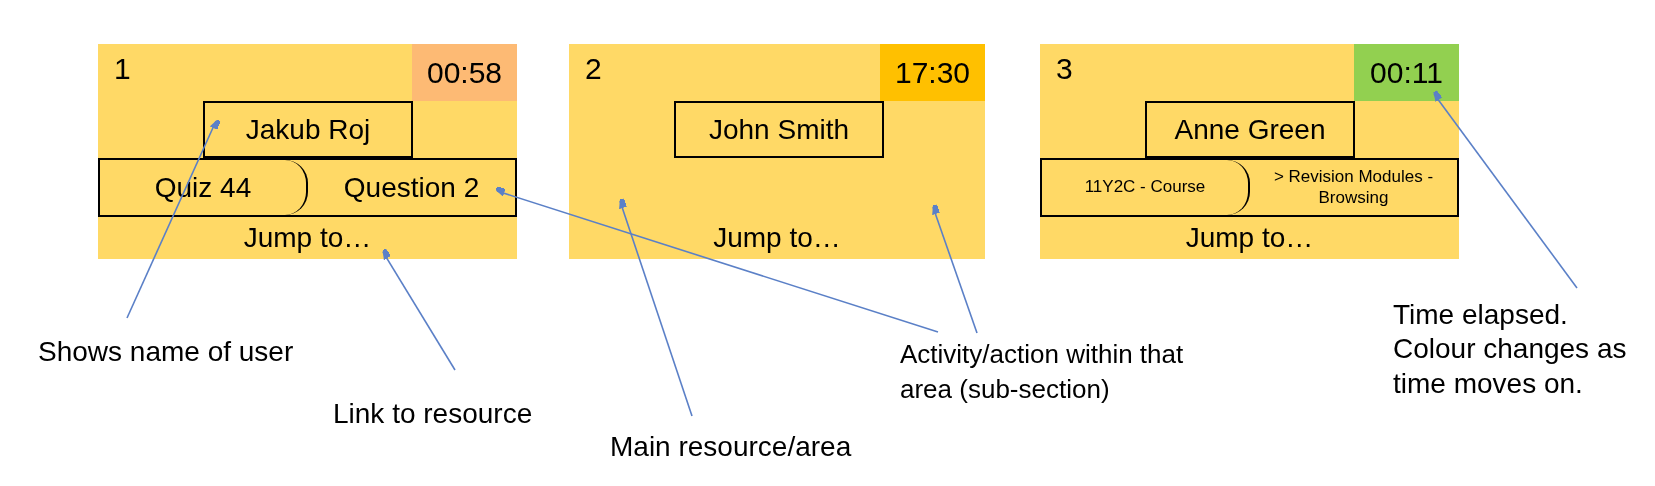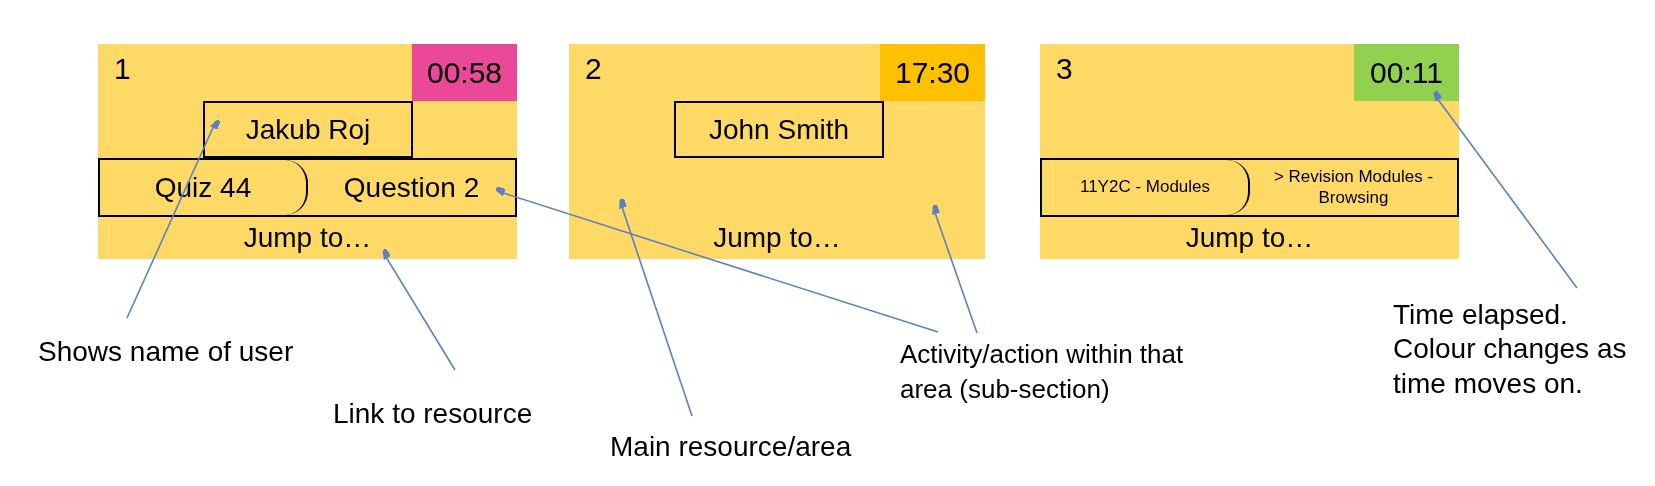--- a/index.html
+++ b/index.html
@@ -77,41 +77,42 @@
   }
   .overlay line{stroke:#5B80C7;stroke-width:1.6px;}
 </style>
 </head>
 <body>
 
 <div class="stage">
 
   <div class="card c1">
     <div class="num">1</div>
-    <div class="timer" style="background: #ec4899; margin-left: 20px;">00:58</div>
+    <div class="timer" style="background: #fdba74; margin-left: 20px;">00:58</div>
     <div class="namebox">Jakub Roj</div>
     <div class="row">
       <div class="cell cell-a">Quiz 44</div>
       <div class="cell cell-b">Question 2</div>
     </div>
     <div class="jump">Jump to…</div>
   </div>
 
   <div class="card c2">
     <div class="num">2</div>
     <div class="timer" style="background: rgb(255, 192, 0);">17:30</div>
     <div class="namebox">John Smith</div>
     <div class="jump">Jump to…</div>
   </div>
 
   <div class="card c3">
     <div class="num">3</div>
     <div class="timer" style="background: rgb(146, 208, 80);">00:11</div>
+    <div class="namebox">Anne Green</div>
     <div class="row">
-      <div class="cell cell-a">11Y2C - Modules</div>
+      <div class="cell cell-a">11Y2C - Course</div>
       <div class="cell cell-b">&gt; Revision Modules - Browsing</div>
     </div>
     <div class="jump">Jump to…</div>
   </div>
 
   <div class="ann ann-user">Shows name of user</div>
   <div class="ann ann-link">Link to resource</div>
   <div class="ann ann-main">Main resource/area</div>
   <div class="ann ann-time">Time elapsed. Colour changes as time moves on.</div>
   <div class="ann ann-activity">Activity/action within that area (sub-section)</div>

